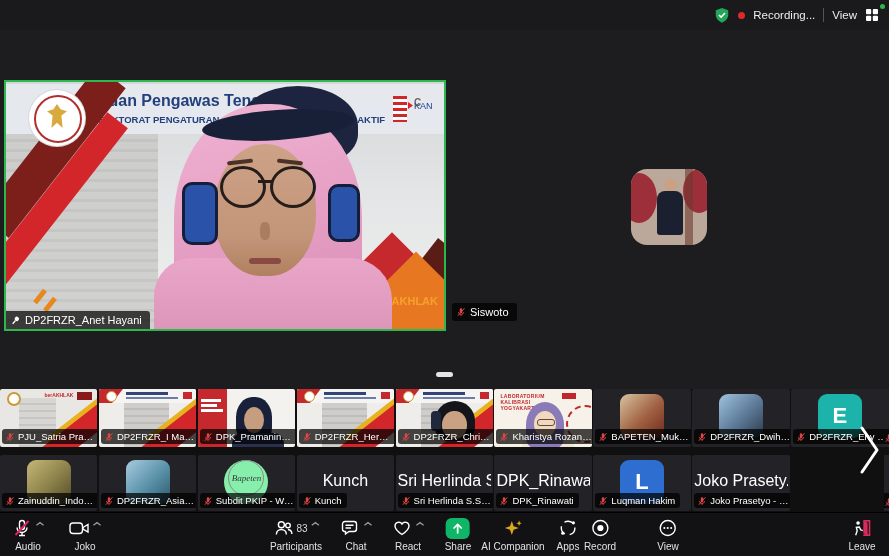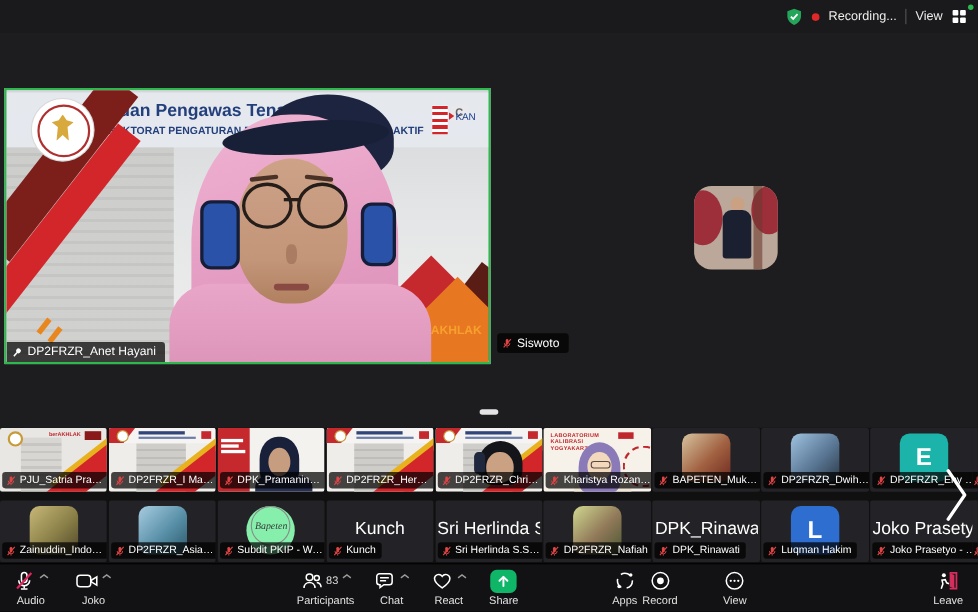--- a/index.html
+++ b/index.html
@@ -486,32 +486,20 @@
             <svg class="mic" viewBox="0 0 16 16">
               <rect x="6" y="2" width="4" height="8" rx="2" fill="#e04545"></rect>
               <path d="M4 8a4 4 0 0 0 8 0" fill="none" stroke="#e04545" stroke-width="1.4"></path>
               <line x1="8" y1="12.5" x2="8" y2="14.5" stroke="#e04545" stroke-width="1.4"></line>
               <line x1="3" y1="14" x2="13.5" y2="2" stroke="#e04545" stroke-width="1.6"></line>
             </svg>
             <span>Sri Herlinda S.ST, M.Si</span>
           </div>
         </div>
         <div class="tile">
-          <div class="pav" style="background:linear-gradient(135deg,#d0d890 0%,#907858 55%,#4a5832 100%)"></div>
-          <div class="plabel">
-            <svg class="mic" viewBox="0 0 16 16">
-              <rect x="6" y="2" width="4" height="8" rx="2" fill="#e04545"></rect>
-              <path d="M4 8a4 4 0 0 0 8 0" fill="none" stroke="#e04545" stroke-width="1.4"></path>
-              <line x1="8" y1="12.5" x2="8" y2="14.5" stroke="#e04545" stroke-width="1.4"></line>
-              <line x1="3" y1="14" x2="13.5" y2="2" stroke="#e04545" stroke-width="1.6"></line>
-            </svg>
-            <span>DP2FRZR_Nafiah</span>
-          </div>
-        </div>
-        <div class="tile">
           <div class="nname">DPK_Rinawati</div>
           <div class="plabel">
             <svg class="mic" viewBox="0 0 16 16">
               <rect x="6" y="2" width="4" height="8" rx="2" fill="#e04545"></rect>
               <path d="M4 8a4 4 0 0 0 8 0" fill="none" stroke="#e04545" stroke-width="1.4"></path>
               <line x1="8" y1="12.5" x2="8" y2="14.5" stroke="#e04545" stroke-width="1.4"></line>
               <line x1="3" y1="14" x2="13.5" y2="2" stroke="#e04545" stroke-width="1.6"></line>
             </svg>
             <span>DPK_Rinawati</span>
           </div>
@@ -634,20 +622,29 @@
         <div class="share-box">
           <svg width="16" height="16" viewBox="0 0 20 20" fill="none" stroke="#fff" stroke-width="2.2" stroke-linecap="round" stroke-linejoin="round">
             <line x1="10" y1="16" x2="10" y2="6"></line>
               <polyline points="5.5,10 10,5.5 14.5,10"></polyline>
           </svg>
         </div>
       </div>
       <div class="tb-label">Share</div>
     </div>
 
+    <div class="tbtn" style="left:513px">
+      <div class="tb-ico">
+        <svg class="ticon" viewBox="0 0 21 20">
+          <path d="M9.5 3l1.8 5.2L16.5 10l-5.2 1.8L9.5 17l-1.8-5.2L2.5 10l5.2-1.8z" fill="#d9a91a"></path>
+          <path d="M16.8 2.5l.8 1.9 1.9.8-1.9.8-.8 1.9-.8-1.9-1.9-.8 1.9-.8z" fill="#d9a91a"></path>
+        </svg>
+      </div>
+      <div class="tb-label">AI Companion</div>
+    </div>
 
     <div class="tbtn" style="left:568px">
       <div class="tb-ico">
         <svg class="ticon" viewBox="0 0 20 20" fill="none" stroke="#fff" stroke-width="1.4">
           <circle cx="10" cy="10" r="6.8" stroke-dasharray="9 5"></circle>
           <circle cx="15.3" cy="4.8" r="1.6" fill="#fff" stroke="none"></circle>
           <circle cx="4.7" cy="15.2" r="1.6" fill="#fff" stroke="none"></circle>
         </svg>
       </div>
       <div class="tb-label">Apps</div>

